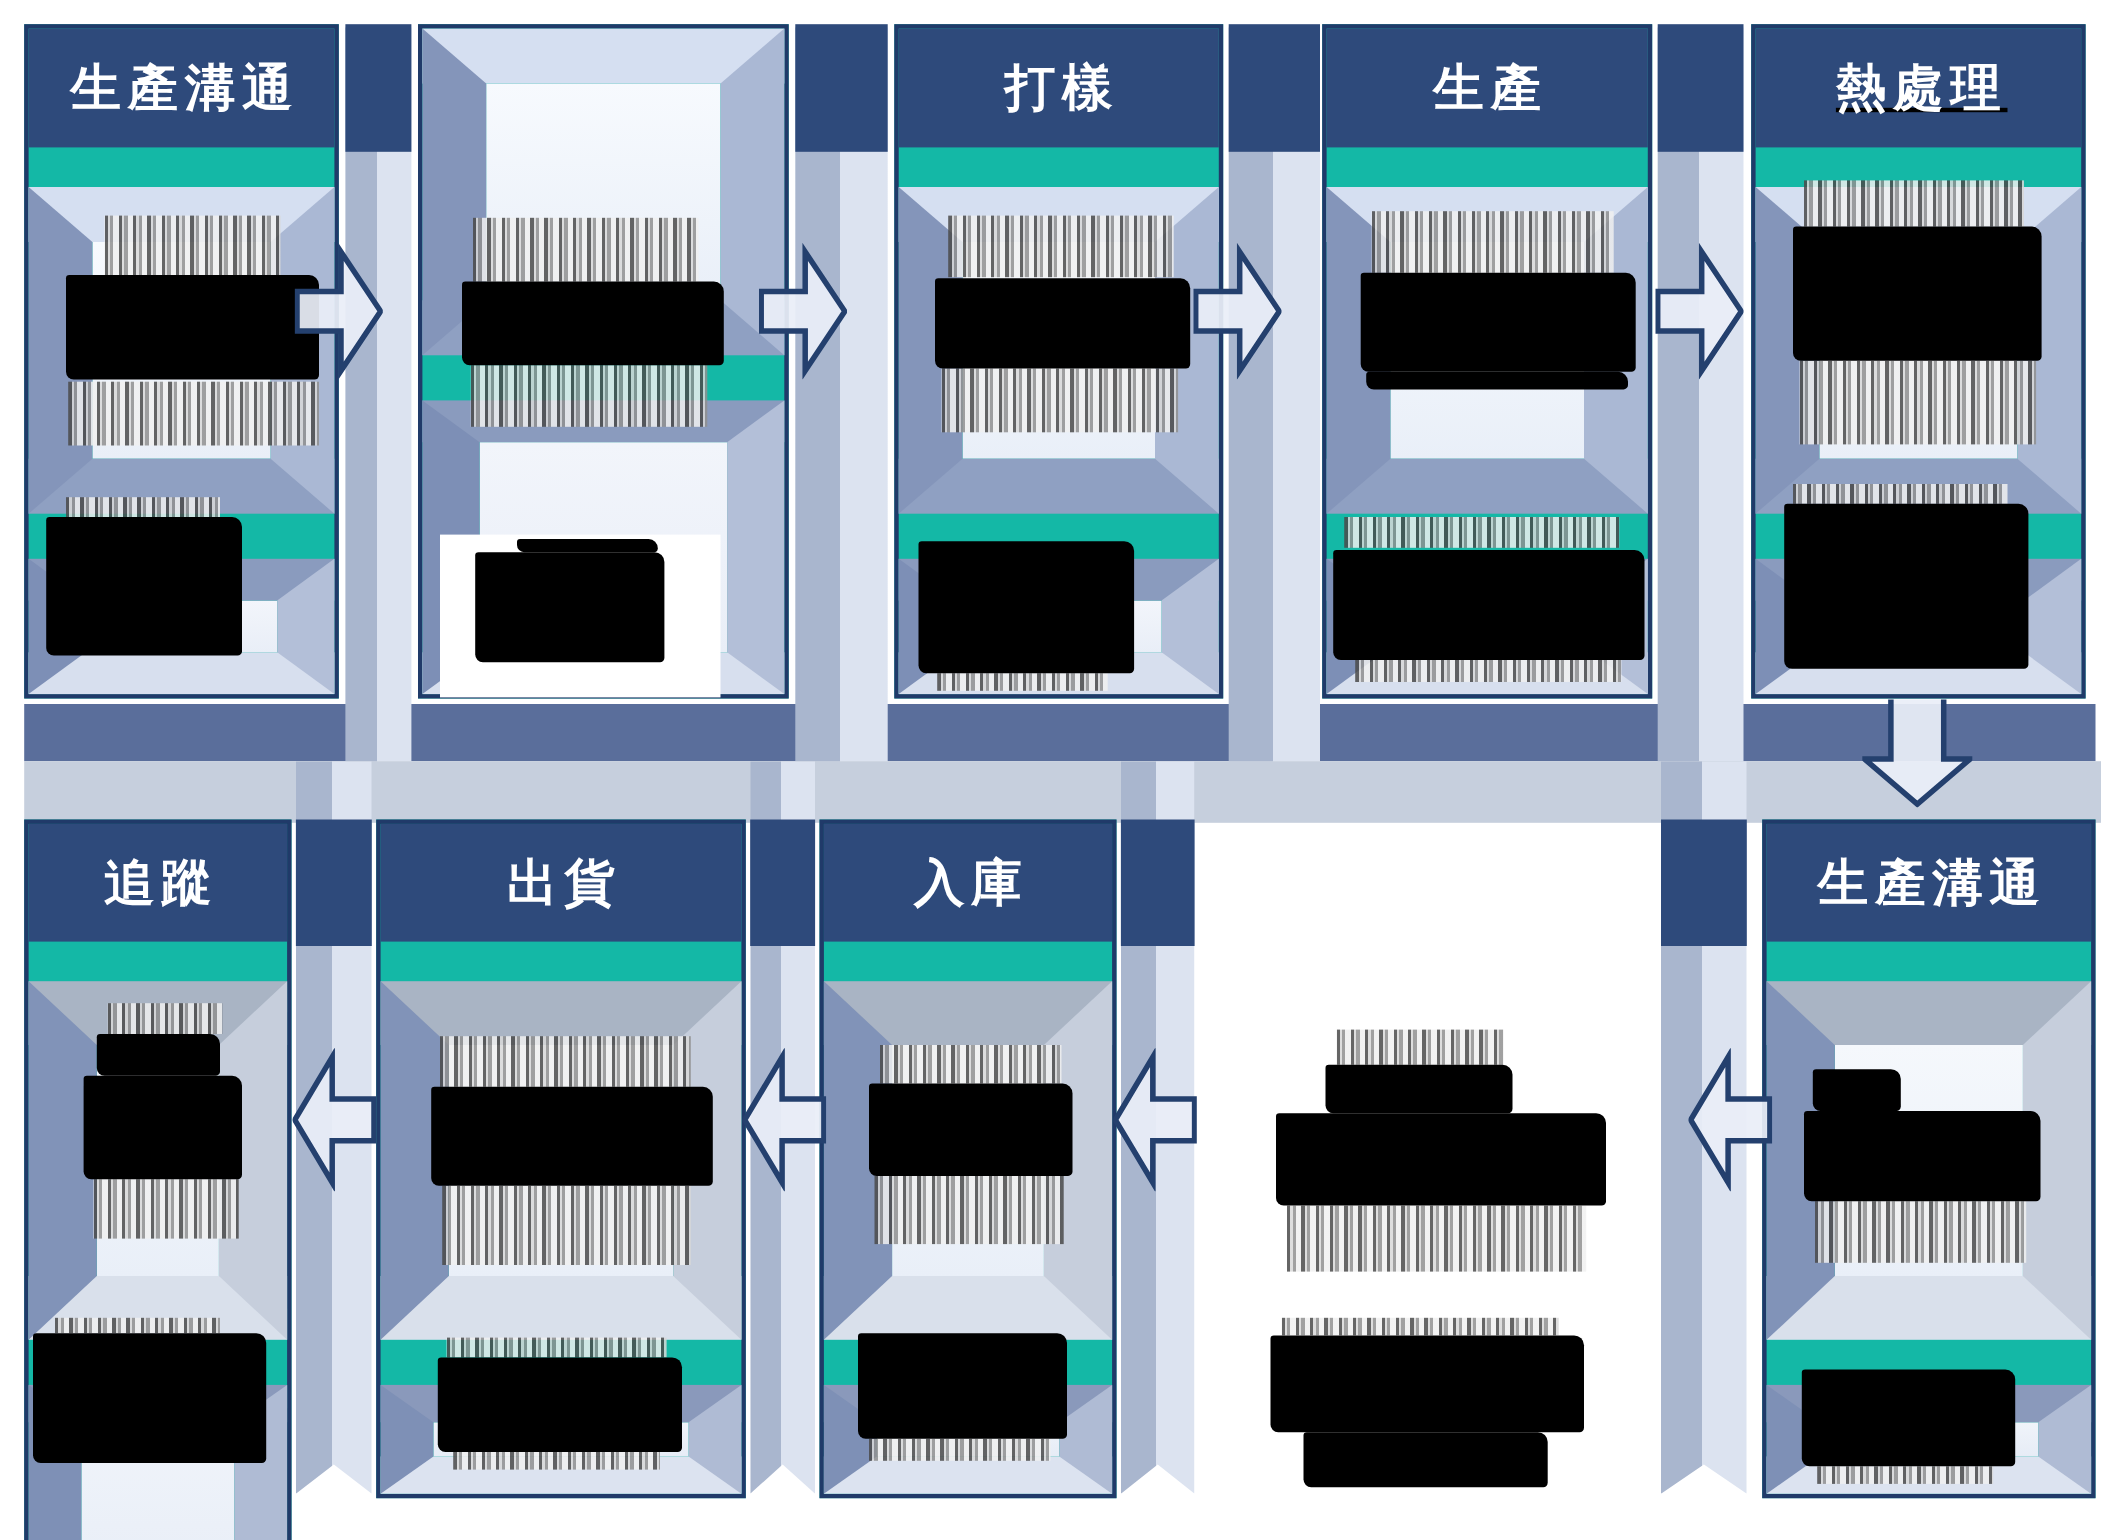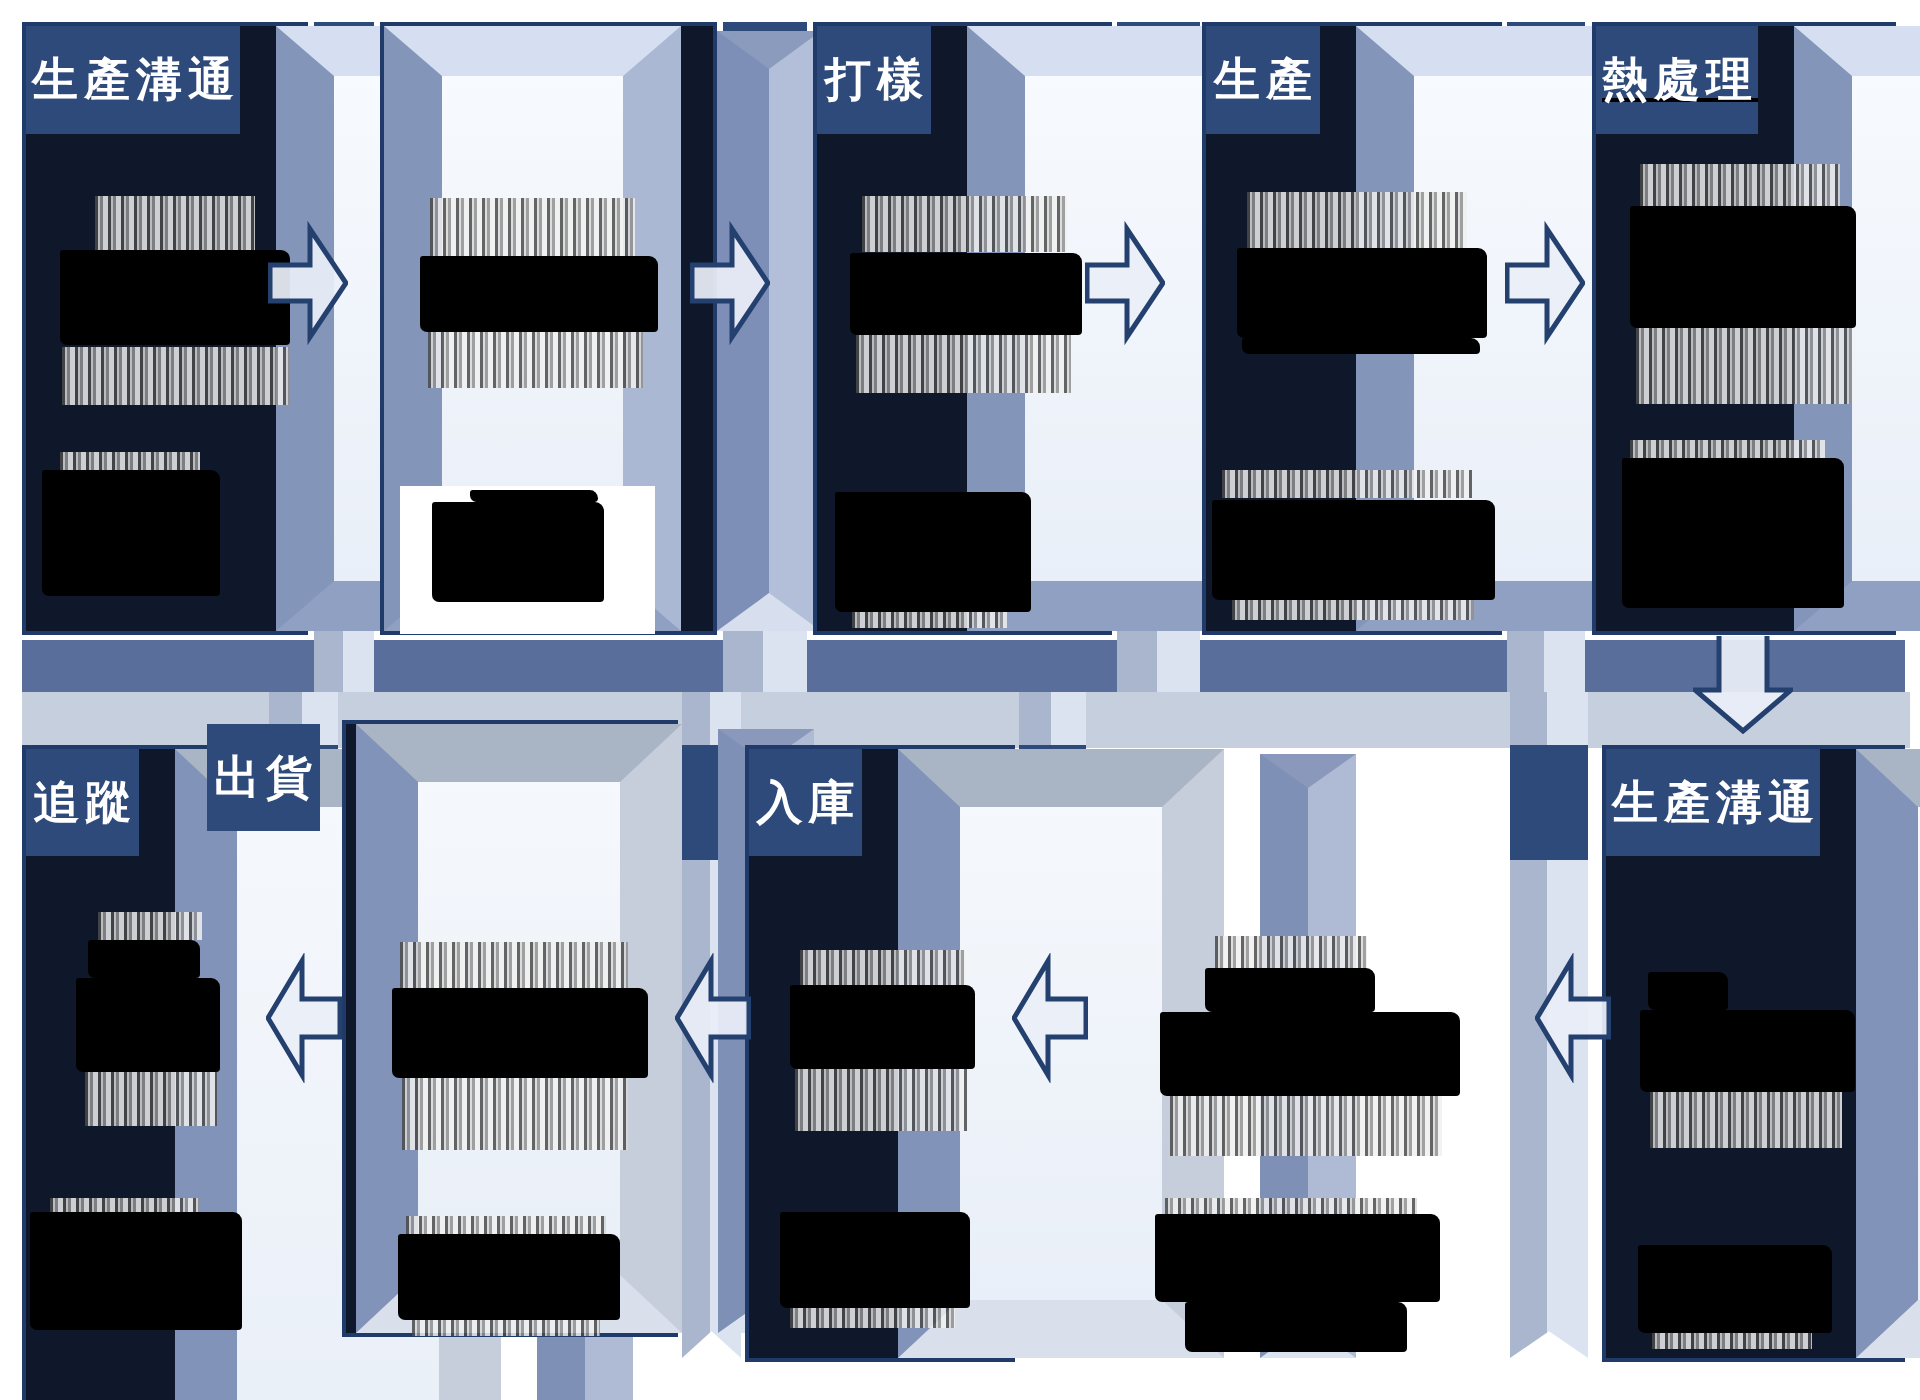--- a/index.html
+++ b/index.html
@@ -7,22 +7,22 @@
   #canvas{position:relative;width:1920px;height:1400px;background:#ffffff;overflow:hidden;}
 
   
   .band{position:absolute;z-index:2;}
   .vstrip{position:absolute;z-index:4;
     background:linear-gradient(90deg,#a9b6ce 0 48%,#dce3f0 48% 100%);}
   .vstrip.notch{clip-path:polygon(0 0,100% 0,100% 100%,50% 96%,0 100%);}
   .gapblock{position:absolute;z-index:6;background:#2e4a7b;}
 
   
-  .pbox{position:absolute;z-index:10;display:flex;flex-direction:row;
-    background:#0f172a;border:4px solid #203a69;box-sizing:border-box;gap:36px;}
+  .pbox{position:absolute;z-index:10;display:flex;flex-direction:column;
+    background:#14b8a6;border:4px solid #203a69;box-sizing:border-box;gap:36px;}
   .ptitle{height:108px;flex:0 0 108px;background:#2e4a7b;color:#ffffff;
     display:flex;align-items:center;justify-content:center;
     font-size:46px;font-weight:bold;letter-spacing:6px;padding-left:6px;white-space:nowrap;}
   .row-b .ptitle{height:107px;flex:0 0 107px;}
   .panel{box-sizing:border-box;border-style:solid;}
   .pmain{flex:0 0 297px;}
   .row-b .pmain{flex:0 0 326px;}
   .psub{flex:1 1 auto;margin-top:5px;}
   
   .tmain{border-width:50px 58px;border-color:#d5dff1 #aab8d4 #8fa0c2 #8495ba;
@@ -93,21 +93,21 @@
     <div class="ptitle">熱處理</div>
     <div class="panel pmain tmain"></div>
     <div class="panel psub tsub"></div>
   </div>
 
   <div class="pbox row-b" style="left:22px;top:745px;width:243px;height:773px;">
     <div class="ptitle">追蹤</div>
     <div class="panel pmain bmain"></div>
     <div class="panel psub bsub"></div>
   </div>
-  <div class="pbox row-b" style="left:342px;top:720px;width:336px;height:617px;justify-content:center;">
+  <div class="pbox row-b" style="left:342px;top:745px;width:336px;height:617px;justify-content:center;">
     <div class="ptitle">出貨</div>
     <div class="panel pmain bmain"></div>
     <div class="panel psub bsub"></div>
   </div>
   <div class="pbox row-b" style="left:745px;top:745px;width:270px;height:617px;">
     <div class="ptitle">入庫</div>
     <div class="panel pmain bmain"></div>
     <div class="panel psub bsub"></div>
   </div>
   <div class="pbox row-b" style="left:1602px;top:745px;width:303px;height:617px;">

